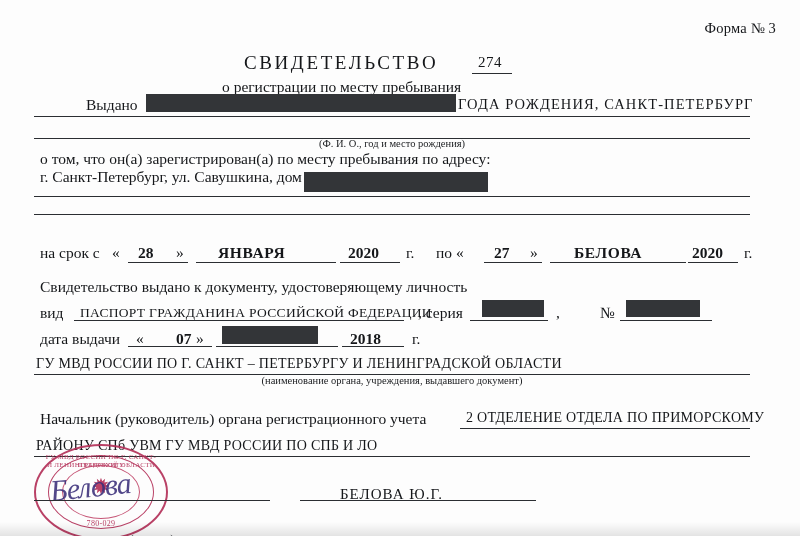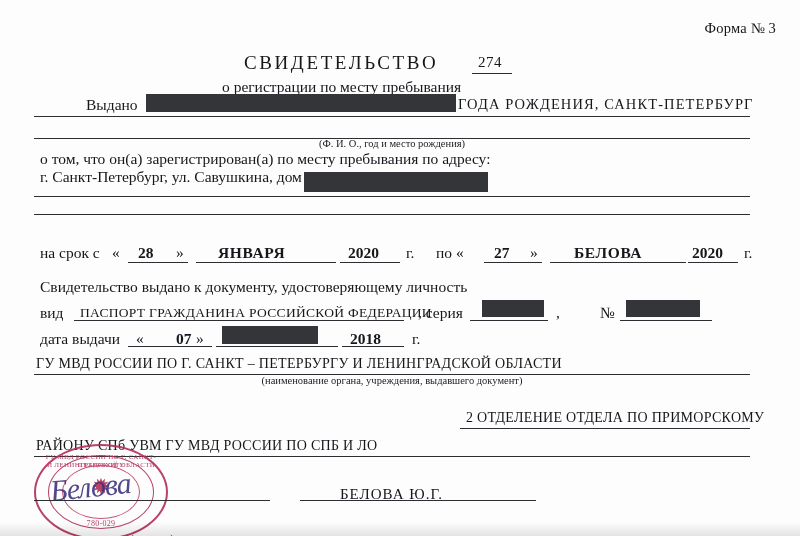--- a/index.html
+++ b/index.html
@@ -220,20 +220,21 @@
   <div class="row" style="top:330px; left:350px; font-weight:bold;">2018</div>
   <div class="row" style="top:330px; left:412px;">г.</div>
   <div class="line" style="left:128px; top:346px; width:84px;"></div>
   <div class="line" style="left:216px; top:346px; width:122px;"></div>
   <div class="line" style="left:342px; top:346px; width:62px;"></div>
 
   <div class="row" style="top:356px; left:36px; font-size:14px; letter-spacing:0.3px;">ГУ  МВД  РОССИИ  ПО  Г. САНКТ – ПЕТЕРБУРГУ  И  ЛЕНИНГРАДСКОЙ ОБЛАСТИ</div>
   <div class="line" style="left:34px; top:374px; width:716px;"></div>
   <div class="caption" style="left:34px; top:375px; width:716px;">(наименование органа, учреждения, выдавшего документ)</div>
 
+  <div class="row" style="top:410px; left:40px;">Начальник (руководитель) органа регистрационного учета</div>
   <div class="row" style="top:410px; left:466px; font-size:14px; letter-spacing:0.3px;">2 ОТДЕЛЕНИЕ ОТДЕЛА  ПО ПРИМОРСКОМУ</div>
   <div class="line" style="left:460px; top:428px; width:290px;"></div>
 
   <div class="row" style="top:438px; left:36px; font-size:14px; letter-spacing:0.3px;">РАЙОНУ СПб УВМ  ГУ  МВД  РОССИИ  ПО СПБ  И  ЛО</div>
   <div class="line" style="left:34px; top:456px; width:716px;"></div>
 
   <div class="stamp">
     <div class="inner"></div>
     <div class="inner2"></div>
     <div class="stamp-text t1">ГУ МВД РОССИИ ПО Г. САНКТ-ПЕТЕРБУРГУ</div>

